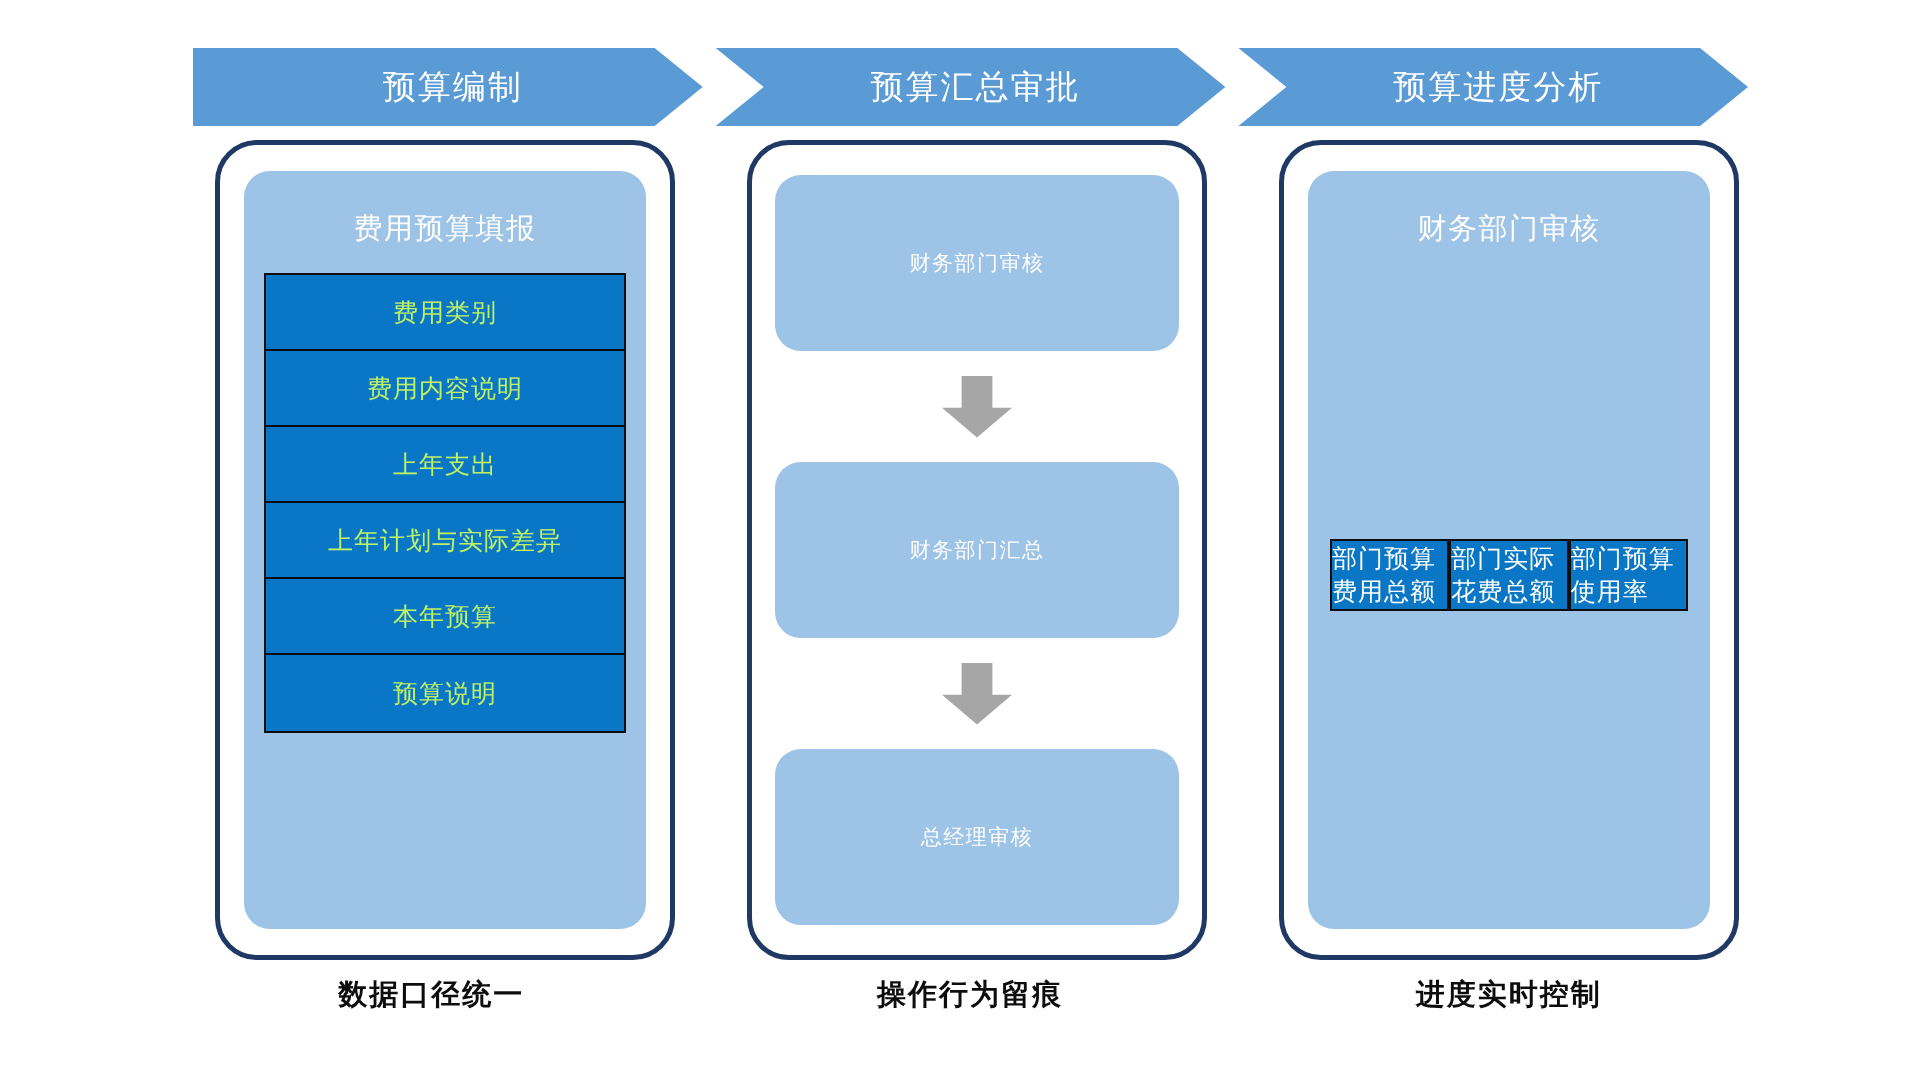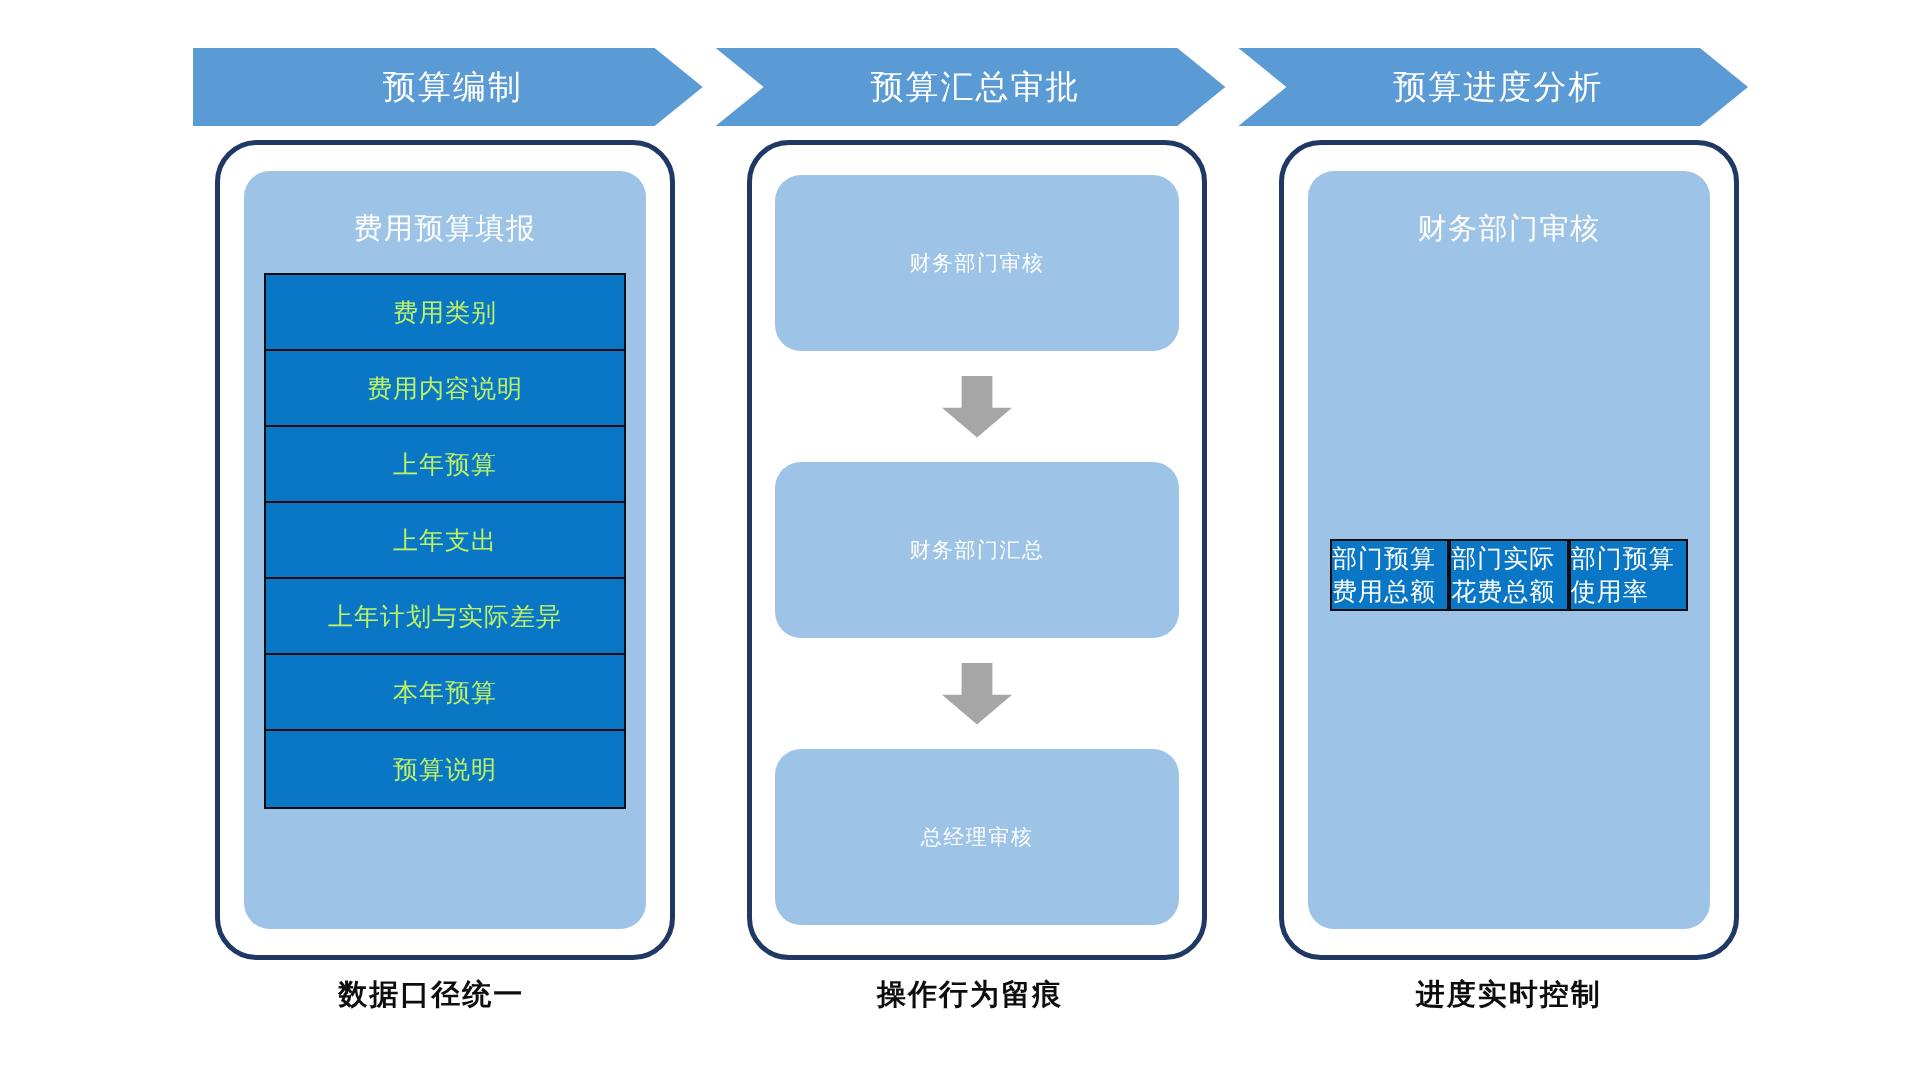--- a/index.html
+++ b/index.html
@@ -229,21 +229,20 @@
 
   <div class="columns">
 
     <div class="column">
       <div class="panel">
         <div class="card full">
           <div class="card-title">费用预算填报</div>
           <div class="list-stack">
             <div class="list-item">费用类别</div>
             <div class="list-item">费用内容说明</div>
-            <div class="list-item">上年预算</div>
             <div class="list-item">上年支出</div>
             <div class="list-item">上年计划与实际差异</div>
             <div class="list-item">本年预算</div>
             <div class="list-item">预算说明</div>
           </div>
         </div>
       </div>
     </div>
 
     <div class="column">

